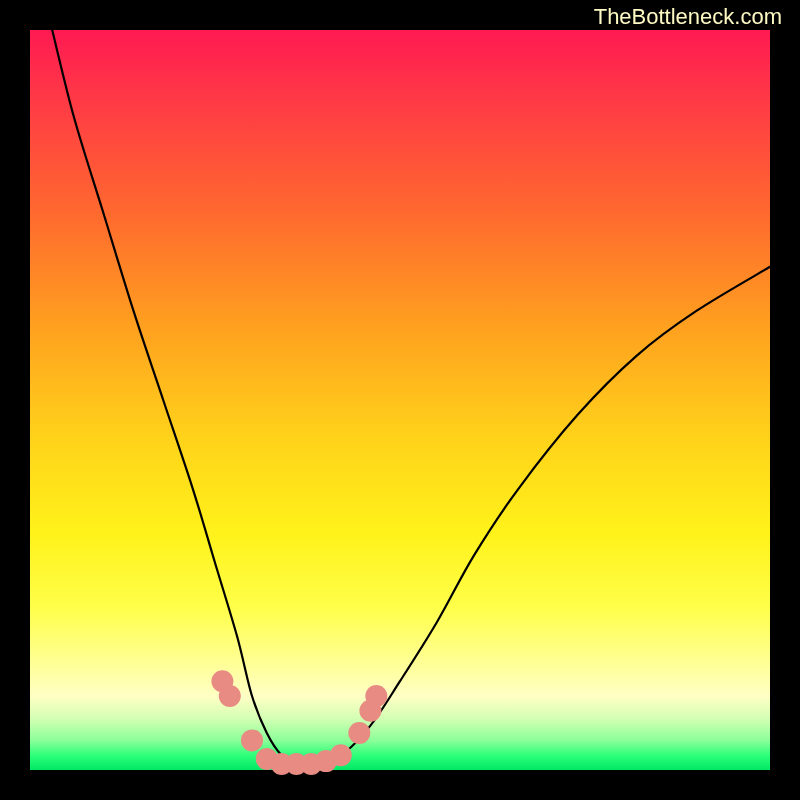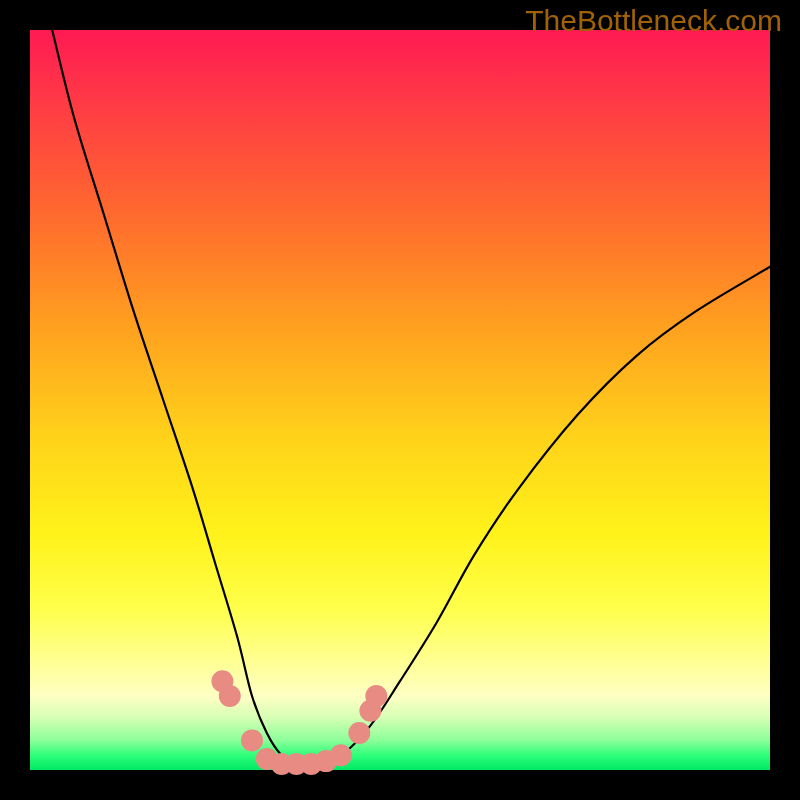--- a/index.html
+++ b/index.html
@@ -8,22 +8,22 @@
     height: 800px;
     background: #000;
     position: relative;
     overflow: hidden;
     font-family: Arial, Helvetica, sans-serif;
   }
   .watermark {
     position: absolute;
     top: 4px;
     right: 18px;
-    color: #a16207;
-    font-size: 30px;
+    color: #fef9c3;
+    font-size: 22px;
     font-weight: 400;
     z-index: 10;
     text-align: right;
   }
   .plot-area {
     position: absolute;
     left: 30px;
     top: 30px;
     width: 740px;
     height: 740px;

